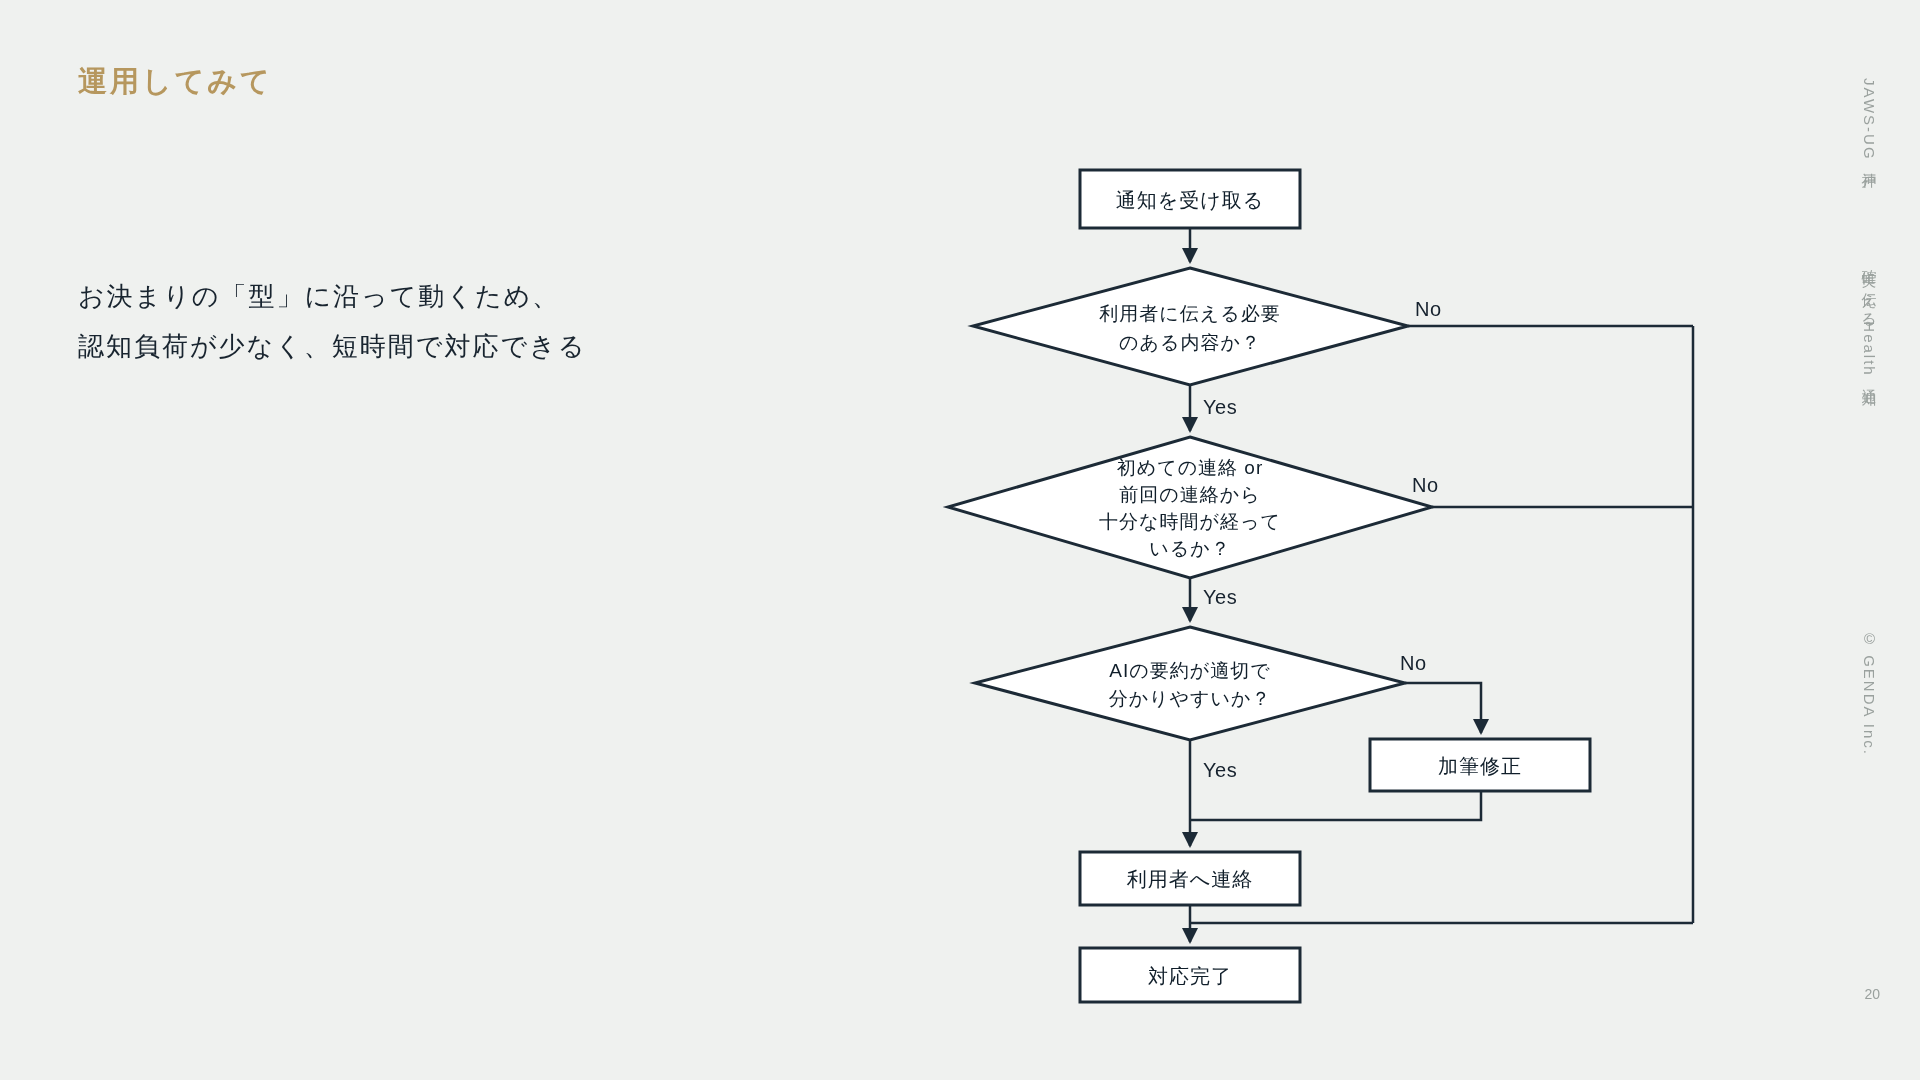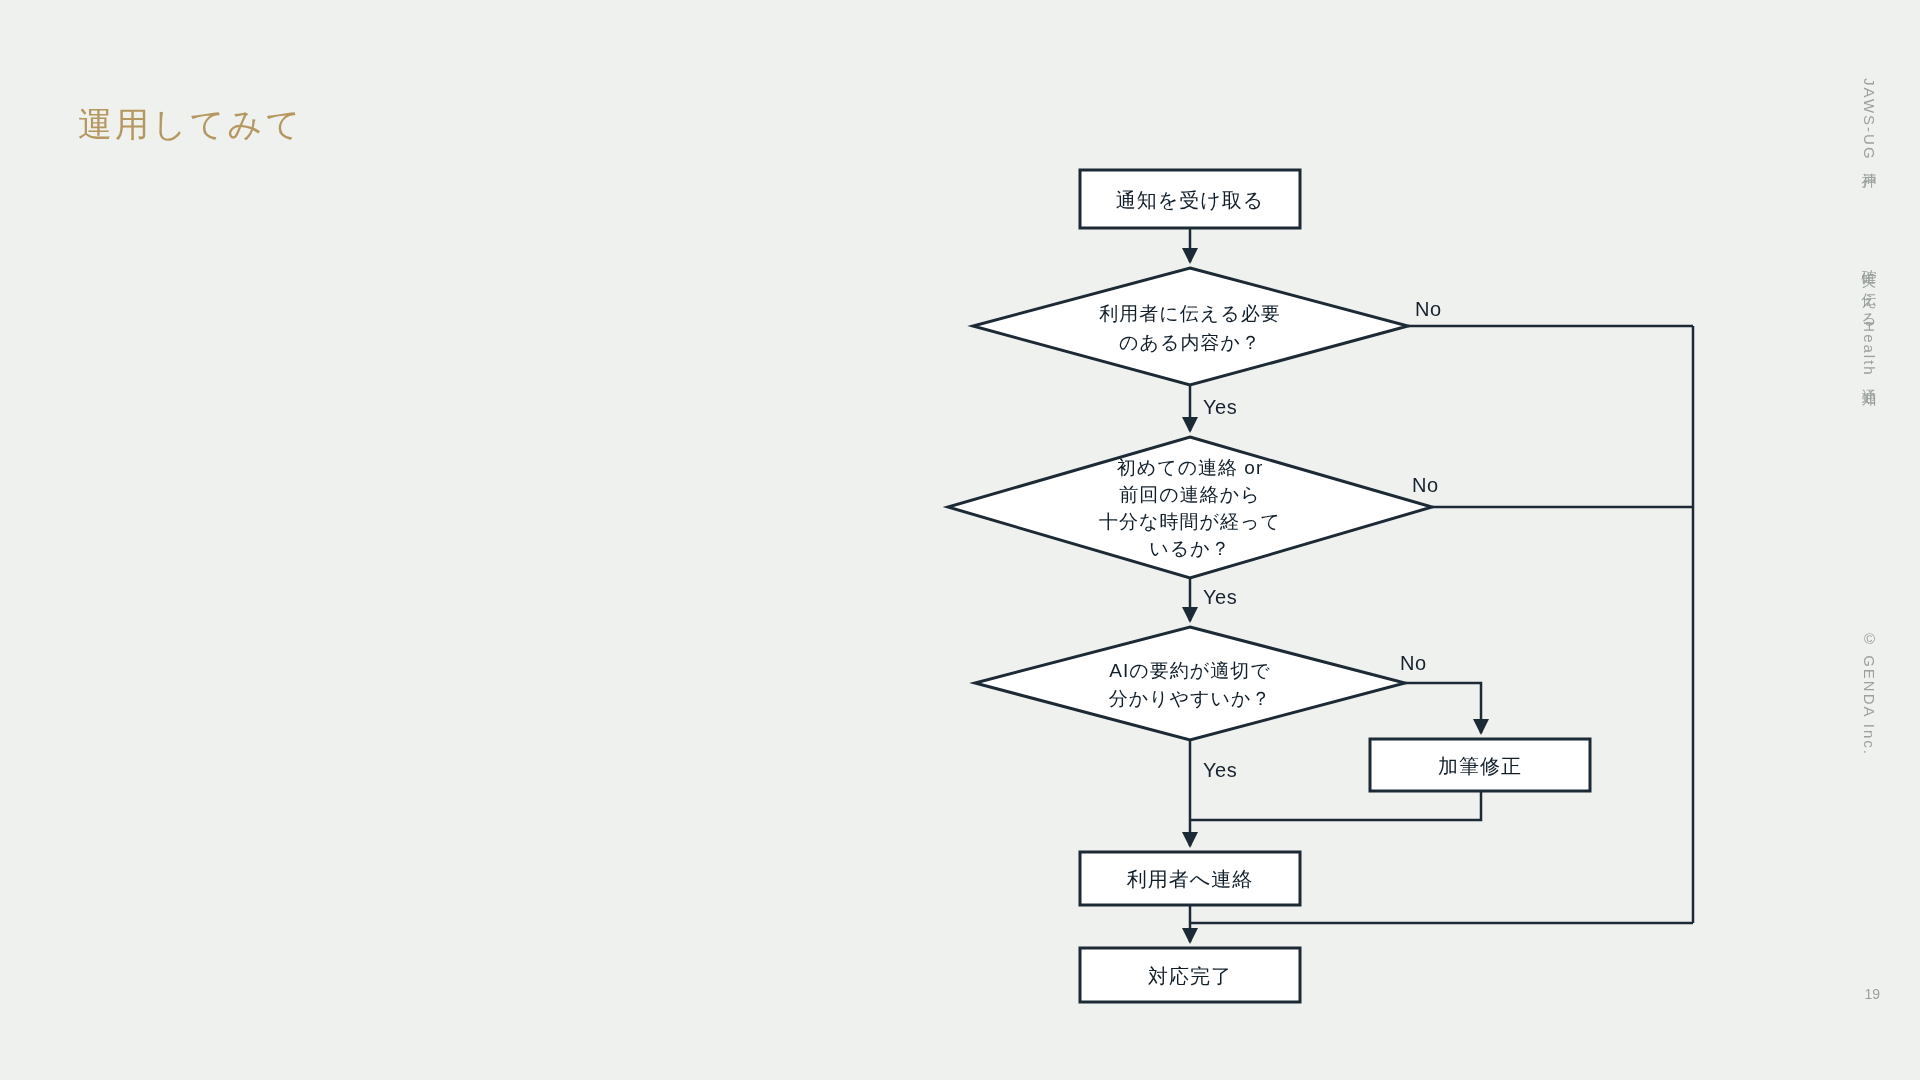--- a/index.html
+++ b/index.html
@@ -2,21 +2,21 @@
 <html><head>
 <meta charset="utf-8">
 <style>
   * { margin:0; padding:0; box-sizing:border-box; }
   html,body { width:1920px; height:1080px; overflow:hidden; }
   body { font-family:"Liberation Sans","DejaVu Sans",sans-serif; background:#eff1ef; color:#16222e; }
   .slide { position:relative; width:1920px; height:1080px; background:#eff1ef; }
 
   .kicker {
     position:absolute; left:78px; top:62px;
-    font-size:34px; font-weight:400; letter-spacing:3px; color:#b6975e;margin-top:40px;
+    font-size:29px; font-weight:700; letter-spacing:3px; color:#b6975e;
   }
   .title {
     position:absolute; left:76px; top:178px;
     font-size:47px; font-weight:800; letter-spacing:2px; color:#14212d;
   }
   .body-copy {
     position:absolute; left:78px; top:272px;
     font-size:26px; line-height:1.92; letter-spacing:2px; color:#18242f;
   }
 
@@ -39,25 +39,29 @@
   .node-label { font-size:20px; fill:#101e2a; text-anchor:middle; dominant-baseline:central; letter-spacing:1px; }
   .diamond-label { font-size:19px; fill:#101e2a; text-anchor:middle; dominant-baseline:central; letter-spacing:1px; }
   .branch-label { font-size:20px; fill:#16222e; letter-spacing:0.5px; }
 </style>
 </head>
 <body>
 
 <div class="slide">
 
   <div class="kicker">運用してみて</div>
+  <div class="body-copy">
+    <div>お決まりの「型」に沿って動くため、</div>
+    <div>認知負荷が少なく、短時間で対応できる</div>
+  </div>
 
   <div class="side-text side-jaws">JAWS-UG神戸</div>
   <div class="side-text side-talk">確実に伝えるHealth通知</div>
   <div class="side-text side-copy">© GENDA Inc.</div>
-  <div class="page-num">19</div>
+  <div class="page-num">20</div>
 
   <svg class="flow" width="1920" height="1080" viewBox="0 0 1920 1080">
     <defs>
       <marker id="arrow" markerUnits="userSpaceOnUse" markerWidth="20" markerHeight="18" refX="14" refY="8" orient="auto">
         <path d="M0,0 L16,8 L0,16 Z" fill="#1c2a36"></path>
       </marker>
     </defs>
 
     <line class="edge" x1="1190" y1="228" x2="1190" y2="262" marker-end="url(#arrow)"></line>
     <line class="edge" x1="1190" y1="385" x2="1190" y2="431" marker-end="url(#arrow)"></line>

